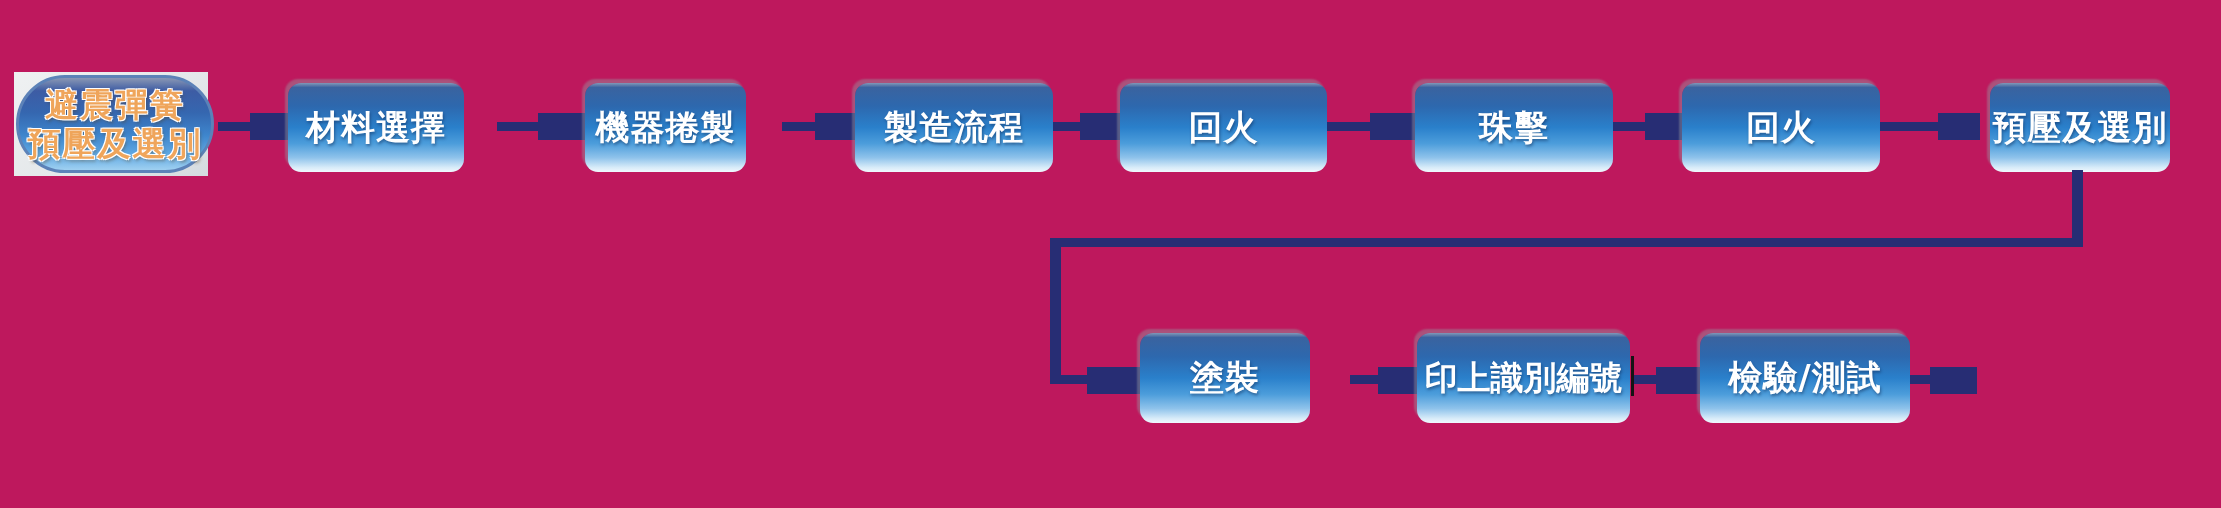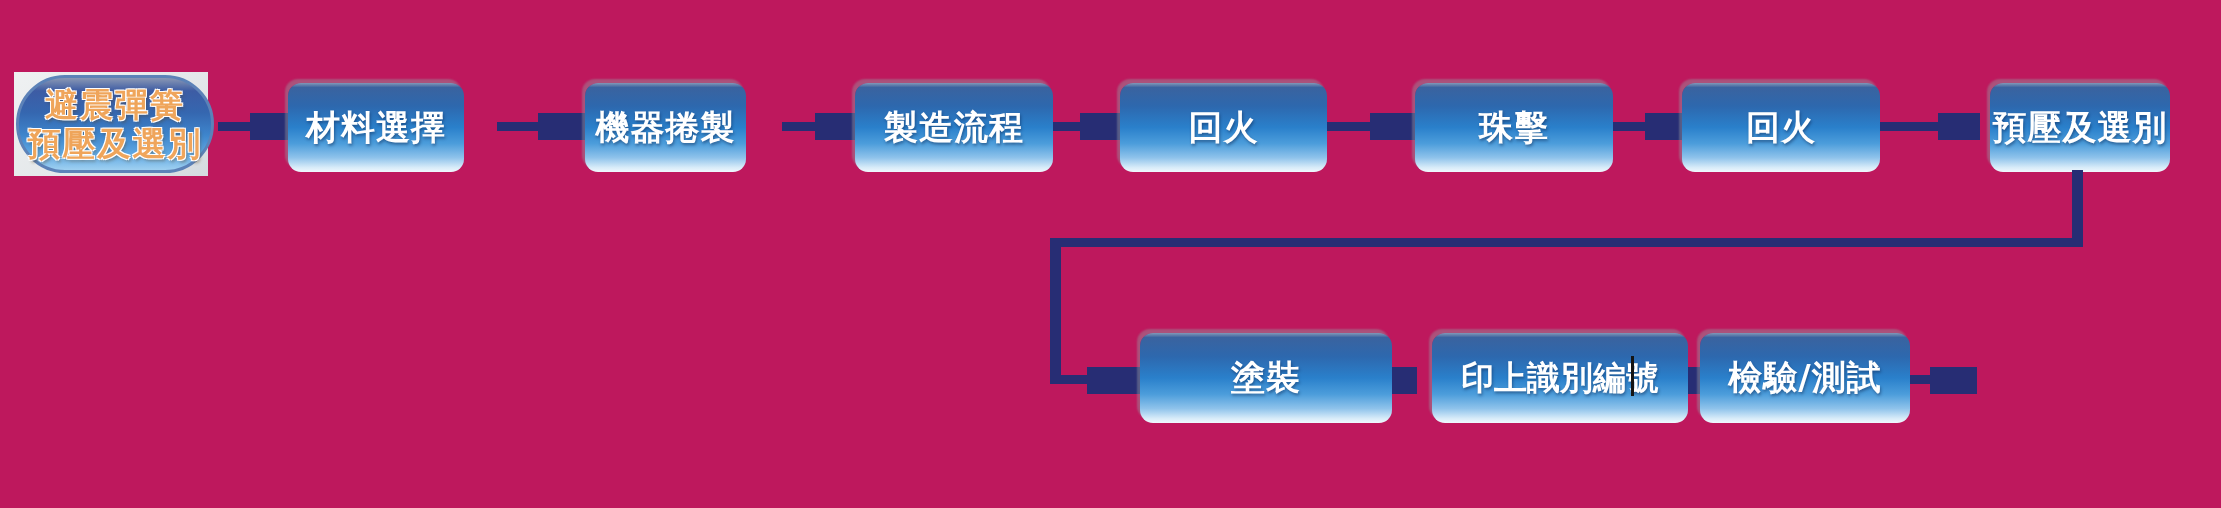--- a/index.html
+++ b/index.html
@@ -103,24 +103,24 @@
 
   <div class="conn thin2" style="left:1060px;width:27px;"></div>
   <div class="conn thick2" style="left:1087px;width:53px;"></div>
   <div class="conn thin2" style="left:1350px;width:28px;"></div>
   <div class="conn thick2" style="left:1378px;width:39px;"></div>
   <div class="conn thin2" style="left:1633px;width:23px;"></div>
   <div class="conn thick2" style="left:1656px;width:44px;"></div>
   <div class="conn thin2" style="left:1910px;width:20px;"></div>
   <div class="conn thick2" style="left:1930px;width:47px;"></div>
 
-  <div class="box row2" style="left:1140px;width:252px;">
+  <div class="box row2" style="left:1140px;width:170px;">
     <span class="label">塗裝</span>
   </div>
-  <div class="box row2" style="left:1417px;width:256px;margin-left:15px;">
+  <div class="box row2" style="left:1417px;width:213px;">
     <span class="label tight">印上識別編號</span>
   </div>
   <div class="box row2" style="left:1700px;width:210px;text-align:center;">
     <span class="label">檢驗/測試</span>
   </div>
 
   <div class="cursor-artifact"></div>
 
 </div>
 

